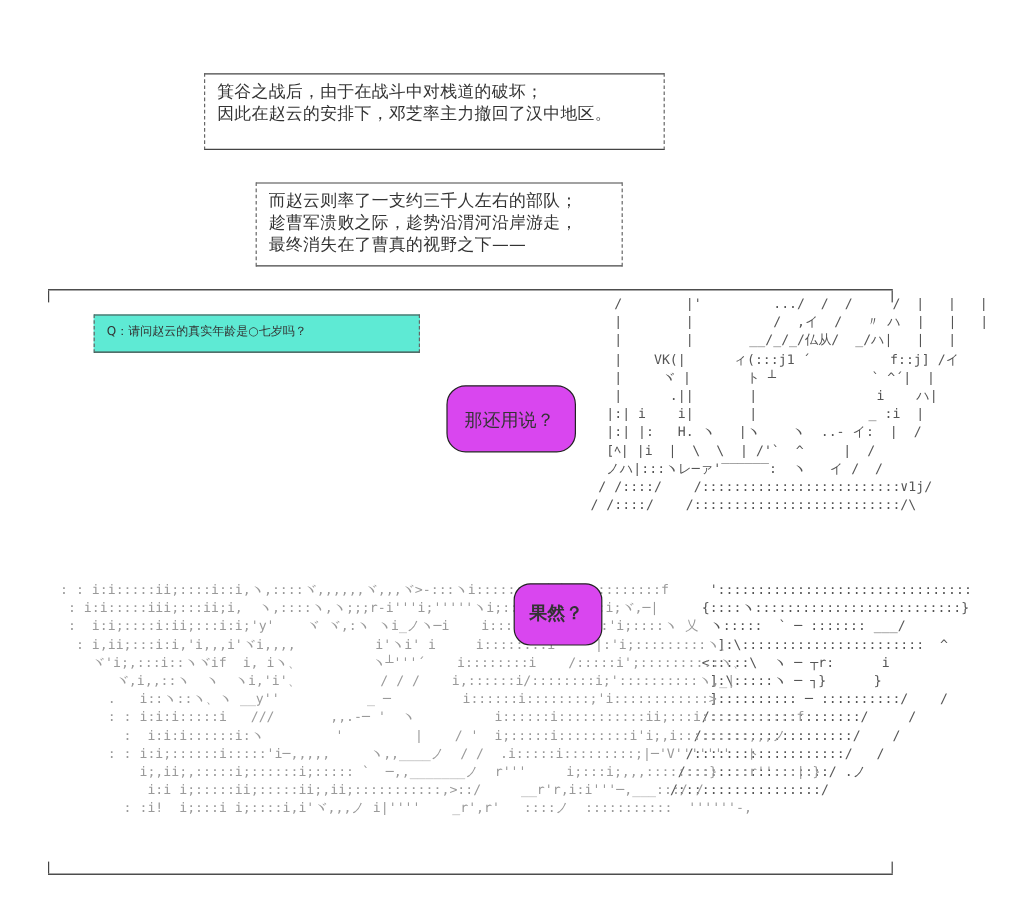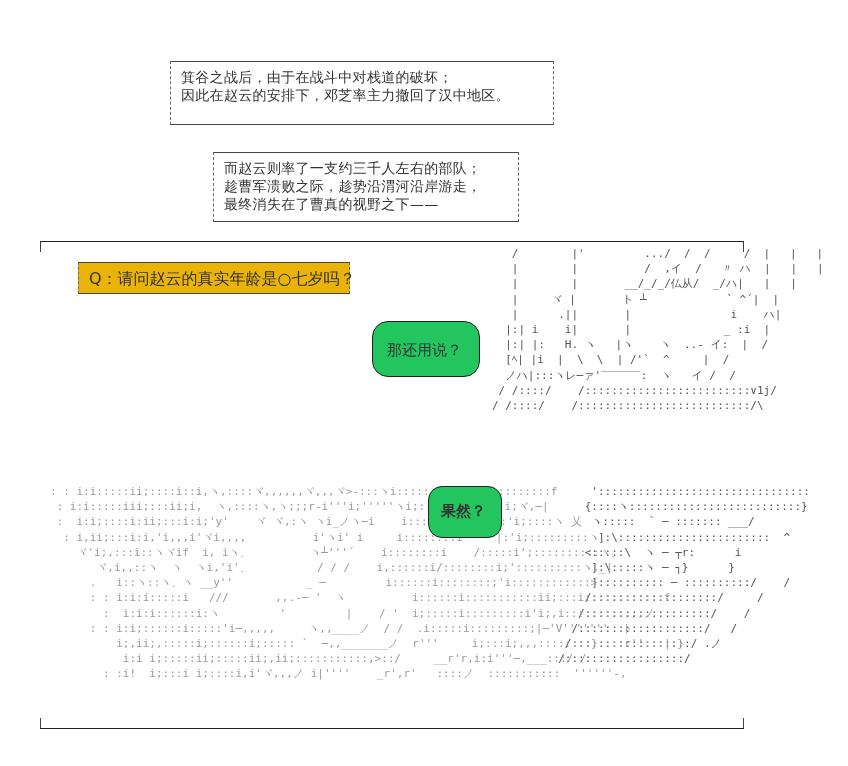--- a/index.html
+++ b/index.html
@@ -9,23 +9,23 @@
   .box .line { font-size:14px; line-height:18px; white-space:nowrap; color:#333; letter-spacing:0.3px; }
   #box1 { left:170px; top:61px; width:384px; height:64px; padding:6px 8px 0 10px; box-sizing:border-box; }
   #box2 { left:213px; top:152px; width:306px; height:70px; padding:6px 8px 0 10px; box-sizing:border-box; }
   #frame { position:absolute; left:40px; top:241px; width:704px; height:486px;
            border-top:1.5px solid #222; border-bottom:1.5px solid #222; }
   #frame .lt { position:absolute; left:0; top:0; width:0; height:10px; border-left:1px solid #444; }
   #frame .rt { position:absolute; right:0; top:0; width:0; height:10px; border-left:1px solid #444; }
   #frame .lb { position:absolute; left:0; bottom:0; width:0; height:10px; border-left:1px solid #444; }
   #frame .rb { position:absolute; right:0; bottom:0; width:0; height:10px; border-left:1px solid #444; }
   #qbox { position:absolute; left:78px; top:262px; width:272px; height:32px;
-          border:1px solid #444; border-left:1px dashed #666; border-right:1px dashed #666; background:#eab308;
-          box-sizing:border-box; padding:6px 0 0 10px; font-size:16px; color:#333; white-space:nowrap; }
-  .bubble { position:absolute; border:1.5px solid #222; border-radius:14px; background:#22c55e;
+          border:1px solid #444; border-left:1px dashed #666; border-right:1px dashed #666; background:#5eead4;
+          box-sizing:border-box; padding:6px 0 0 10px; font-size:10px; color:#333; white-space:nowrap; }
+  .bubble { position:absolute; border:1.5px solid #222; border-radius:14px; background:#d946ef;
             font-size:15px; color:#333; box-sizing:border-box; white-space:nowrap; }
   #bubble1 { left:372px; top:321px; width:108px; height:56px; padding:19px 0 0 14px; border-radius:16px; }
   #bubble2 { left:428px; top:486px; width:74px; height:52px; padding:15px 0 0 12px;font-weight:bold; }
   .aa { position:absolute; font-family:"DejaVu Sans Mono", monospace; font-size:11px; line-height:15.2px;
         white-space:pre; color:#555; }
   .aa.light { color:#9a9a9a; }
 </style>
 </head>
 <body>
 
@@ -43,20 +43,21 @@
 <div id="frame">
   <div class="lt"></div>
   <div class="rt"></div>
   <div class="lb"></div>
   <div class="rb"></div>
 </div>
 
 <div class="aa" style="left:492px; top:246px;"><span>   /        |'         .../  /  /     /  |   |   |
 </span><span>   |        |          /  ,イ  /   〃 ハ  |   |   |
 </span><span>   |        |       __/_/_/仏从/  _/ハ|   |   |
+</span><span>   |    VK(|      ィ(:::j1 ´          f::j] /イ
 </span><span>   |     ヾ |       ト ┴            ` ^´|  |
 </span><span>   |      .||       |               i    ハ|
 </span><span>  |:| i    i|       |              _ :i  |
 </span><span>  |:| |:   H. ヽ   |ヽ    ヽ  ..- イ:  |  /
 </span><span>  [ﾍ| |i  |  \  \  | /'`  ^     |  /
 </span><span>  ノハ|:::ヽレ─ァ'‾‾‾‾‾‾:  ヽ   イ /  /
 </span><span> / /::::/    /:::::::::::::::::::::::::∨1j/
 </span><span>/ /::::/    /::::::::::::::::::::::::::/\</span></div>
 
 <div class="aa" style="left:545px; top:484px;"><span>       '::::::::::::::::::::::::::::::::

